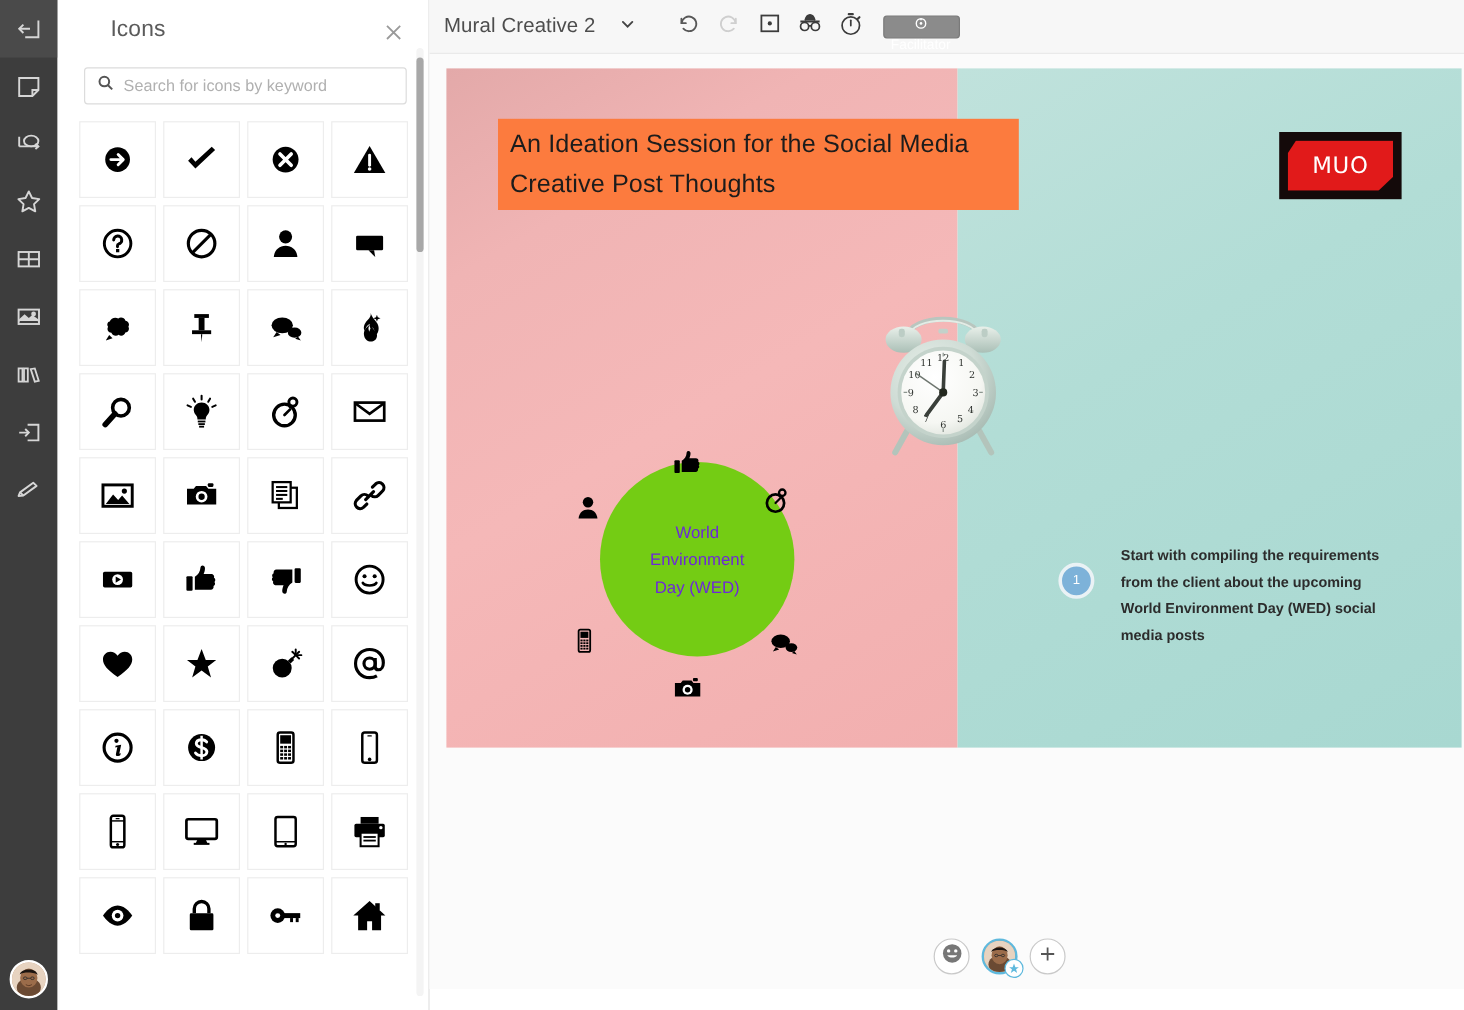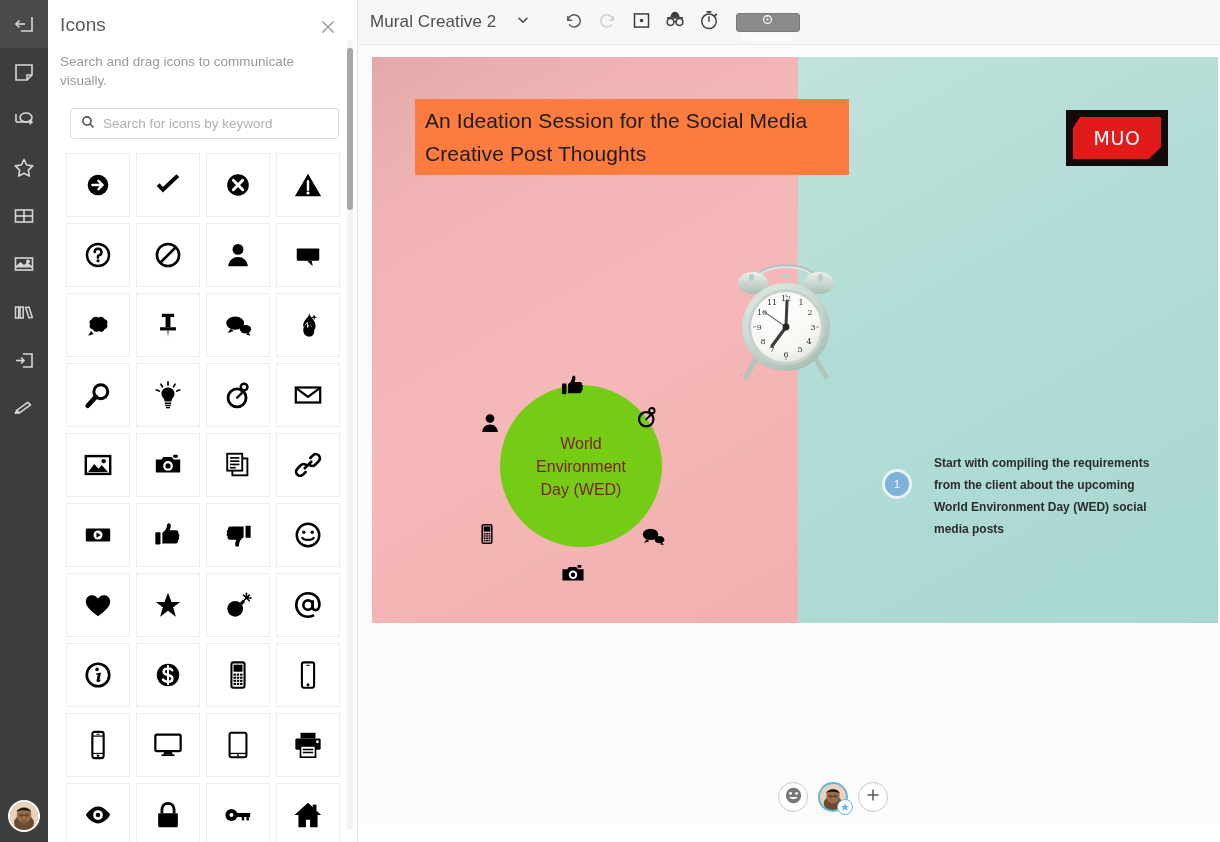--- a/index.html
+++ b/index.html
@@ -33,21 +33,21 @@
   }
 
   
   #panel {
     width: 310px; height: 842px; flex: 0 0 310px;
     background: #ffffff;
     border-right: 1px solid #e2e2e2;
     position: relative;
     overflow: hidden;
   }
-  #panel-head { padding: 14px 18px 0 12px; }
+  #panel-head { padding: 14px 18px 0 12px; margin-left: 32px; }
   .panel-title-row { display: flex; align-items: flex-start; justify-content: space-between; }
   #panel-title {
     font-size: 19px; color: #5b5b5b; font-weight: 400; letter-spacing: .1px;
   }
   #panel-close {
     width: 22px; height: 22px; cursor: pointer; margin-top: 2px;
     display: flex; align-items: center; justify-content: center;
   }
   #panel-sub {
     margin-top: 14px; font-size: 13.5px; color: #9a9a9a; line-height: 19px;
@@ -175,21 +175,21 @@
   
   #circle-group { position: absolute; left: 100px; top: 288px; width: 210px; height: 220px; }
   #green-circle {
     position: absolute; left: 28px; top: 40px;
     width: 162px; height: 162px; border-radius: 50%;
     background: #74cc14;
     display: flex; align-items: center; justify-content: center;
     text-align: center;
   }
   #green-circle-text {
-    font-size: 16px; color: #7f1d1d; line-height: 23px;
+    font-size: 14px; color: #6d28d9; line-height: 23px;
   }
   .sat-icon { position: absolute; }
 
   
   #note-badge {
     position: absolute; left: 510px; top: 412px;
     width: 30px; height: 30px; border-radius: 50%;
     background: #7db2d9; border: 3px solid #eaf2f5;
     color: #ffffff; font-size: 11px;
     display: flex; align-items: center; justify-content: center;
@@ -334,21 +334,20 @@
   <div id="panel">
     <div id="panel-head">
       <div class="panel-title-row">
         <div id="panel-title">Icons</div>
         <div id="panel-close">
           <svg width="18" height="18" viewBox="0 0 18 18" stroke="#9a9a9a" stroke-width="1.5">
             <path d="M3.5 3.5l11 11M14.5 3.5l-11 11"></path>
           </svg>
         </div>
       </div>
-      <div id="panel-sub">Search and drag icons to communicate visually.</div>
     </div>
 
     <div id="search-wrap">
       <span>
         <svg width="14" height="14" viewBox="0 0 16 16" fill="none" stroke="#555" stroke-width="1.9">
           <circle cx="6.8" cy="6.8" r="4.6"></circle>
             <path d="M10.3 10.3l4 4"></path>
         </svg>
       </span>
       <input id="search-input" type="text" placeholder="Search for icons by keyword" style="">

